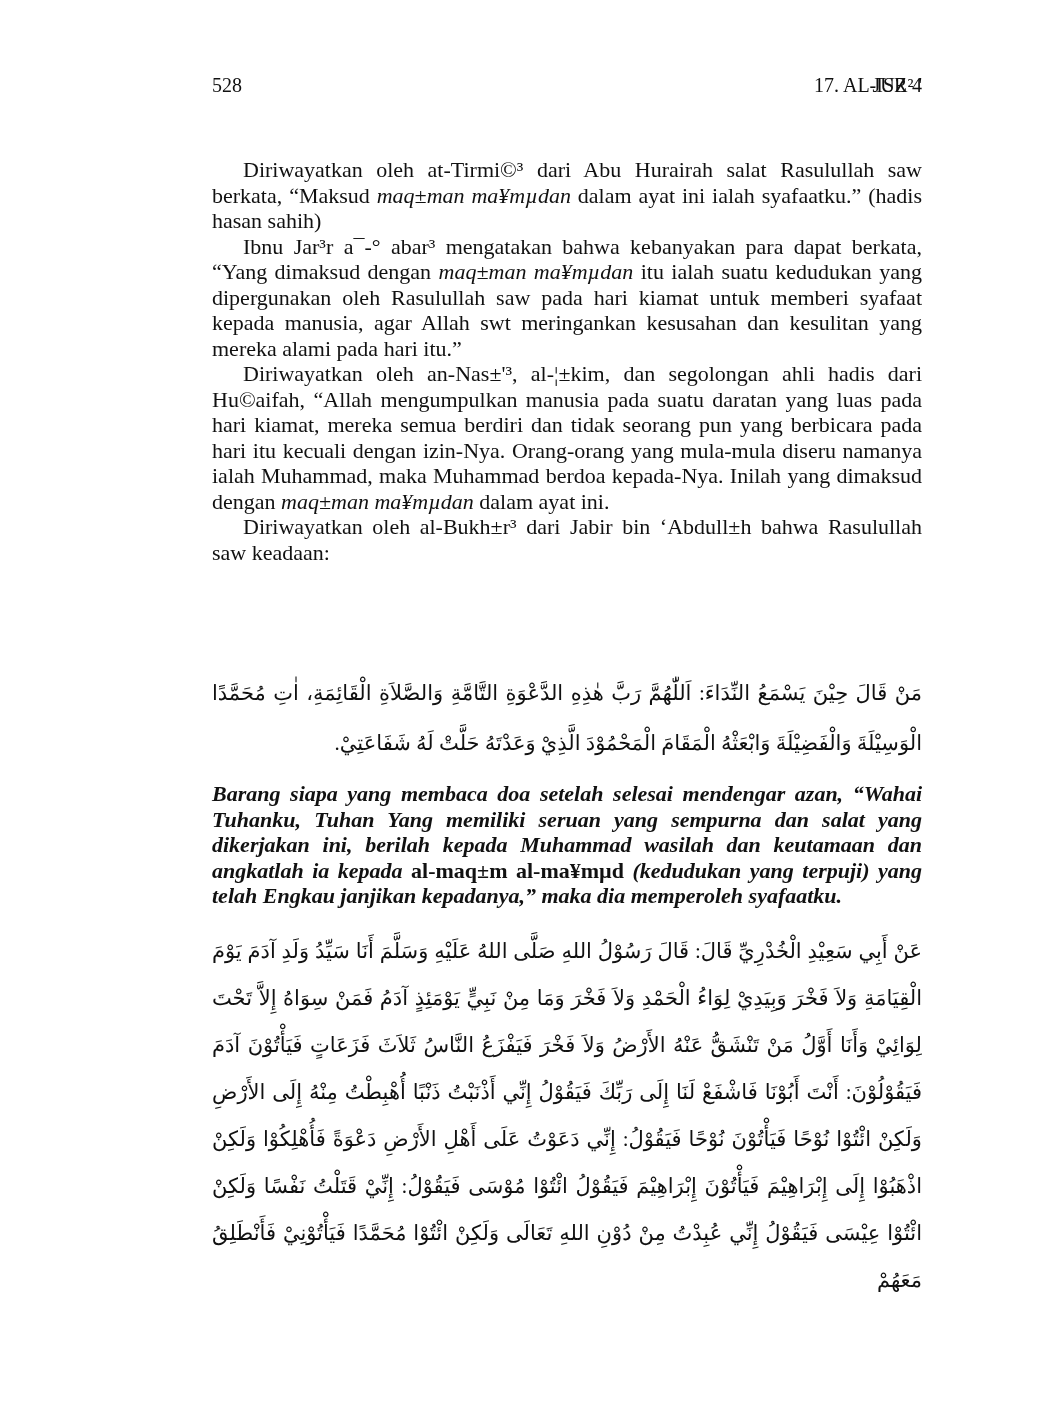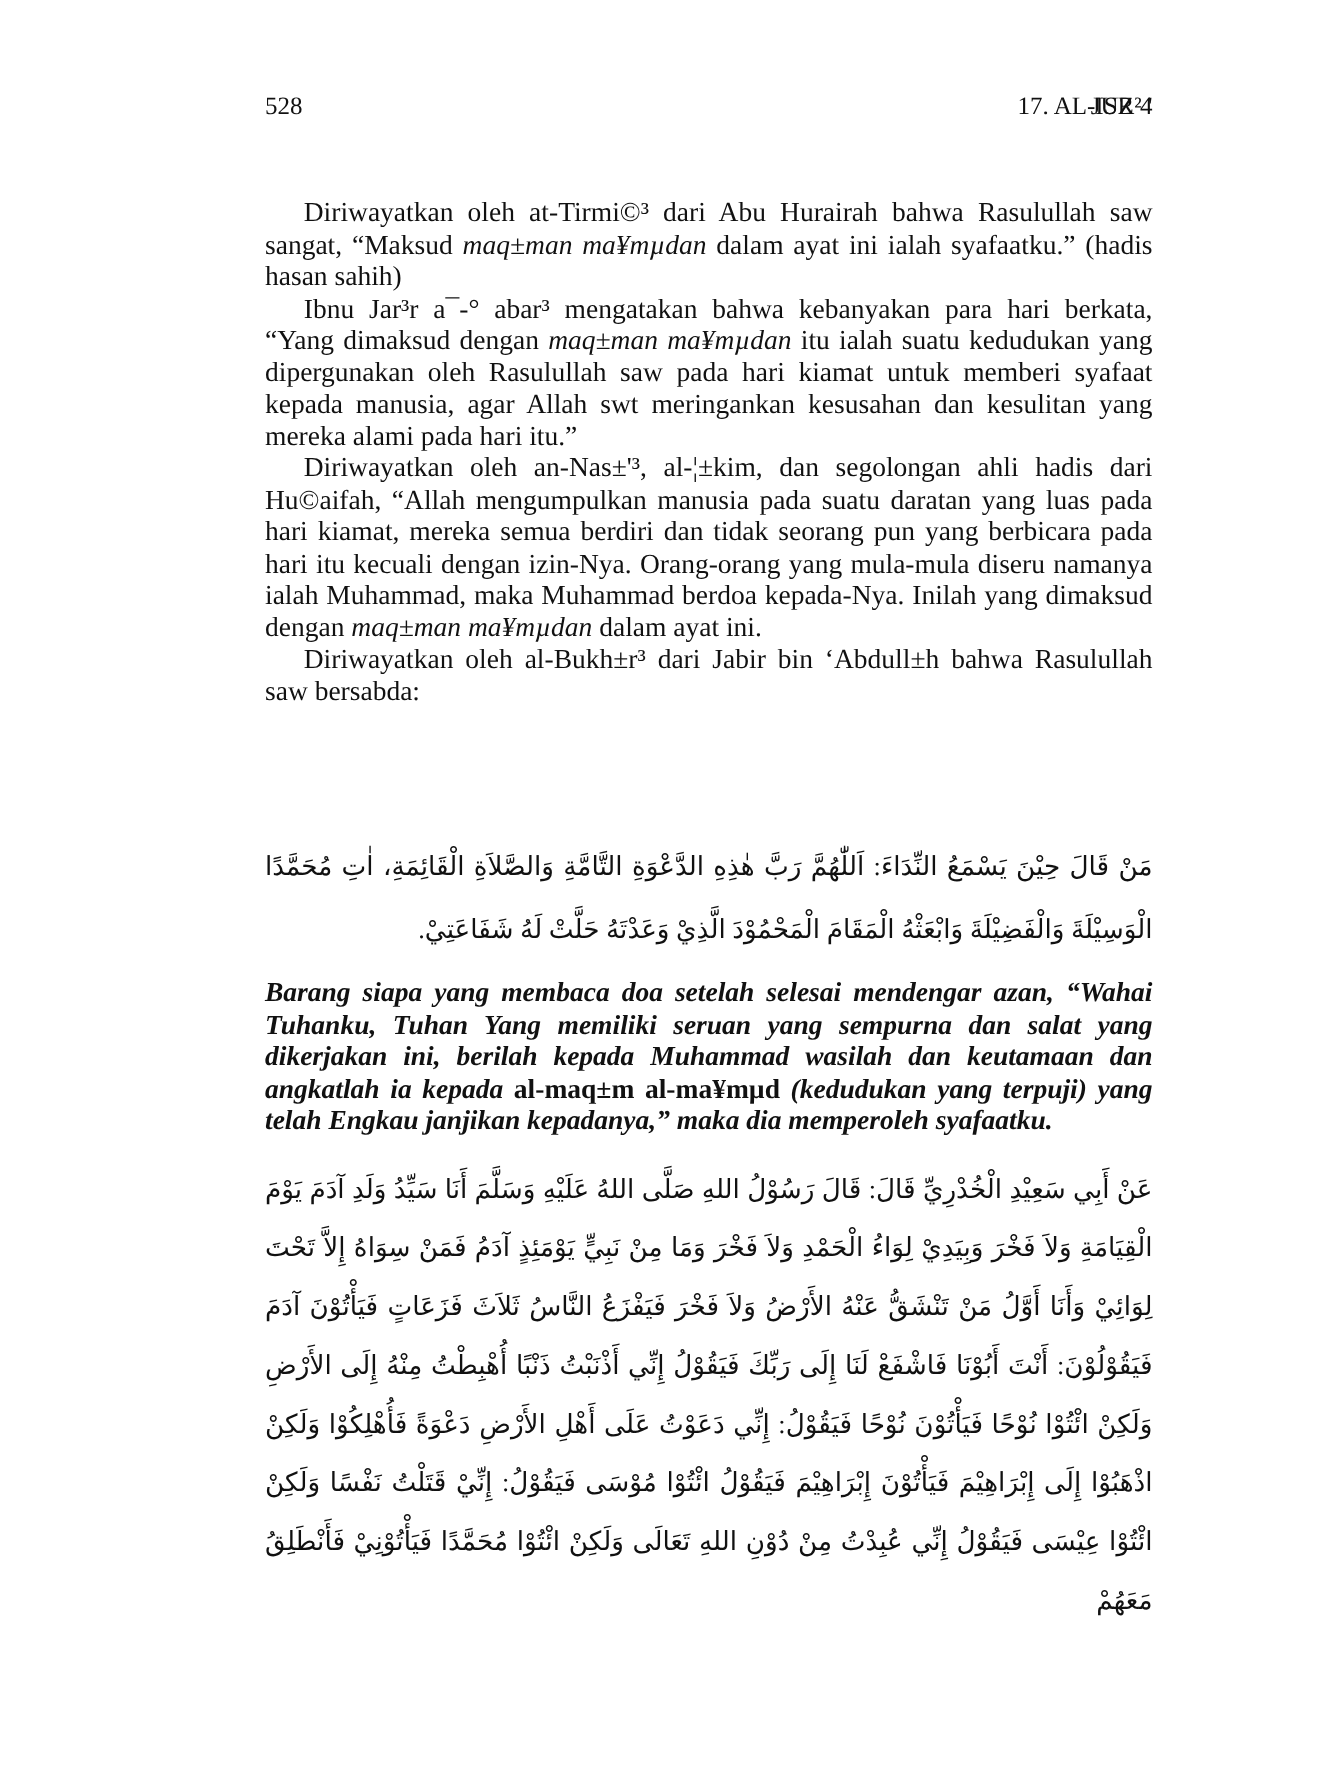--- a/index.html
+++ b/index.html
@@ -39,24 +39,24 @@
 
 <div class="page">
 
   <div class="header">
     <span class="pg">528</span>
     <span class="title">17. AL-ISR² '</span>
     <span class="juz">JUZ 4</span>
   </div>
 
   <div class="body">
-    <p class="indent"><span>Diriwayatkan oleh at-Tirmi©³ dari Abu Hurairah bahwa Rasulullah saw sangat, “Maksud </span><i>maq±man ma¥mµdan</i><span> dalam ayat ini ialah syafaatku.” (hadis hasan sahih)</span></p>
-    <p class="indent"><span>Ibnu Jar³r a¯-° abar³ mengatakan bahwa kebanyakan para hari berkata, “Yang dimaksud dengan </span><i>maq±man ma¥mµdan</i><span> itu ialah suatu kedudukan yang dipergunakan oleh Rasulullah saw pada hari kiamat untuk memberi syafaat kepada manusia, agar Allah swt meringankan kesusahan dan kesulitan yang mereka alami pada hari itu.”</span></p>
+    <p class="indent"><span>Diriwayatkan oleh at-Tirmi©³ dari Abu Hurairah salat Rasulullah saw berkata, “Maksud </span><i>maq±man ma¥mµdan</i><span> dalam ayat ini ialah syafaatku.” (hadis hasan sahih)</span></p>
+    <p class="indent"><span>Ibnu Jar³r a¯-° abar³ mengatakan bahwa kebanyakan para dapat berkata, “Yang dimaksud dengan </span><i>maq±man ma¥mµdan</i><span> itu ialah suatu kedudukan yang dipergunakan oleh Rasulullah saw pada hari kiamat untuk memberi syafaat kepada manusia, agar Allah swt meringankan kesusahan dan kesulitan yang mereka alami pada hari itu.”</span></p>
     <p class="indent"><span>Diriwayatkan oleh an-Nas±'³, al-¦±kim, dan segolongan ahli hadis dari Hu©aifah, “Allah mengumpulkan manusia pada suatu daratan yang luas pada hari kiamat, mereka semua berdiri dan tidak seorang pun yang berbicara pada hari itu kecuali dengan izin-Nya. Orang-orang yang mula-mula diseru namanya ialah Muhammad, maka Muhammad berdoa kepada-Nya. Inilah yang dimaksud dengan </span><i>maq±man ma¥mµdan</i><span> dalam ayat ini.</span></p>
-    <p class="indent">Diriwayatkan oleh al-Bukh±r³ dari Jabir bin ‘Abdull±h bahwa Rasulullah saw bersabda:</p>
+    <p class="indent">Diriwayatkan oleh al-Bukh±r³ dari Jabir bin ‘Abdull±h bahwa Rasulullah saw keadaan:</p>
   </div>
 
   <div class="arabic arabic1">مَنْ قَالَ حِيْنَ يَسْمَعُ النِّدَاءَ: اَللّٰهُمَّ رَبَّ هٰذِهِ الدَّعْوَةِ التَّامَّةِ وَالصَّلاَةِ الْقَائِمَةِ، اٰتِ مُحَمَّدًا الْوَسِيْلَةَ وَالْفَضِيْلَةَ وَابْعَثْهُ الْمَقَامَ الْمَحْمُوْدَ الَّذِيْ وَعَدْتَهُ حَلَّتْ لَهُ شَفَاعَتِيْ.</div>
 
   <div class="translation"><span>Barang siapa yang membaca doa setelah selesai mendengar azan, “Wahai Tuhanku, Tuhan Yang memiliki seruan yang sempurna dan salat yang dikerjakan ini, berilah kepada Muhammad wasilah dan keutamaan dan angkatlah ia kepada </span><span class="up">al-maq±m al-ma¥mµd</span><span> (kedudukan yang terpuji) yang telah Engkau janjikan kepadanya,” maka dia memperoleh syafaatku.</span></div>
 
   <div class="arabic arabic2">عَنْ أَبِي سَعِيْدِ الْخُدْرِيِّ قَالَ: قَالَ رَسُوْلُ اللهِ صَلَّى اللهُ عَلَيْهِ وَسَلَّمَ أَنَا سَيِّدُ وَلَدِ آدَمَ يَوْمَ الْقِيَامَةِ وَلاَ فَخْرَ وَبِيَدِيْ لِوَاءُ الْحَمْدِ وَلاَ فَخْرَ وَمَا مِنْ نَبِيٍّ يَوْمَئِذٍ آدَمُ فَمَنْ سِوَاهُ إِلاَّ تَحْتَ لِوَائِيْ وَأَنَا أَوَّلُ مَنْ تَنْشَقُّ عَنْهُ الأَرْضُ وَلاَ فَخْرَ فَيَفْزَعُ النَّاسُ ثَلاَثَ فَزَعَاتٍ فَيَأْتُوْنَ آدَمَ فَيَقُوْلُوْنَ: أَنْتَ أَبُوْنَا فَاشْفَعْ لَنَا إِلَى رَبِّكَ فَيَقُوْلُ إِنِّي أَذْنَبْتُ ذَنْبًا أُهْبِطْتُ مِنْهُ إِلَى الأَرْضِ وَلَكِنْ ائْتُوْا نُوْحًا فَيَأْتُوْنَ نُوْحًا فَيَقُوْلُ: إِنِّي دَعَوْتُ عَلَى أَهْلِ الأَرْضِ دَعْوَةً فَأُهْلِكُوْا وَلَكِنْ اذْهَبُوْا إِلَى إِبْرَاهِيْمَ فَيَأْتُوْنَ إِبْرَاهِيْمَ فَيَقُوْلُ ائْتُوْا مُوْسَى فَيَقُوْلُ: إِنِّيْ قَتَلْتُ نَفْسًا وَلَكِنْ ائْتُوْا عِيْسَى فَيَقُوْلُ إِنِّي عُبِدْتُ مِنْ دُوْنِ اللهِ تَعَالَى وَلَكِنْ ائْتُوْا مُحَمَّدًا فَيَأْتُوْنِيْ فَأَنْطَلِقُ مَعَهُمْ</div>
 
 </div>
 

